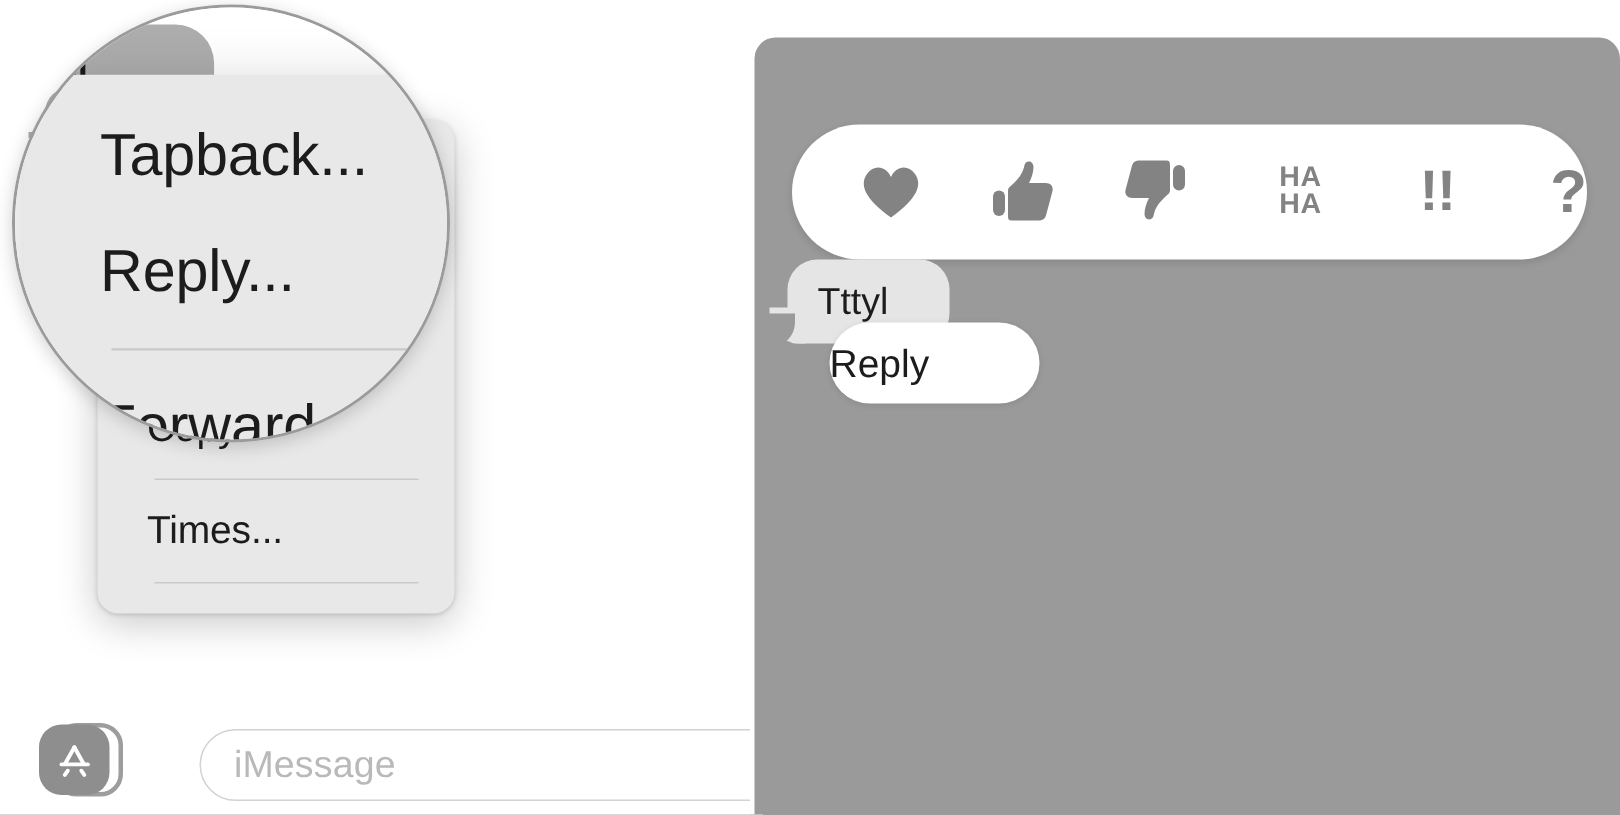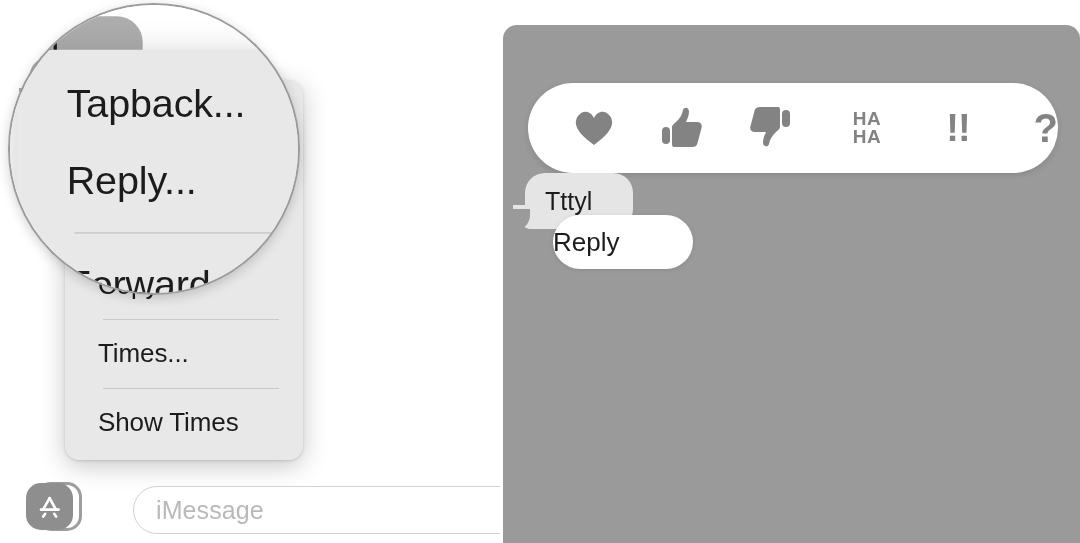--- a/index.html
+++ b/index.html
@@ -195,21 +195,20 @@
 
   <div id="context-menu">
     <div class="menu-item">Tapback...</div>
     <div class="menu-item">Reply...</div>
     <div class="menu-sep"></div>
     <div class="menu-item">Forward...</div>
     <div class="menu-item">Copy</div>
     <div class="menu-sep"></div>
     <div class="menu-item">Times...</div>
     <div class="menu-sep"></div>
-    <div class="menu-item">Show Times</div>
   </div>
 
   <div id="appstore-stack">
     <div id="appstore-behind"></div>
     <div id="appstore-icon">
       <svg width="30" height="30" viewBox="0 0 30 30">
         <g stroke="#ffffff" stroke-width="2.6" stroke-linecap="round" fill="none">
           <line x1="14.6" y1="6.2" x2="8.4" y2="17.2"></line>
           <line x1="14.6" y1="6.2" x2="20.6" y2="17.0"></line>
           <line x1="6.0" y1="17.6" x2="23.6" y2="17.6"></line>

